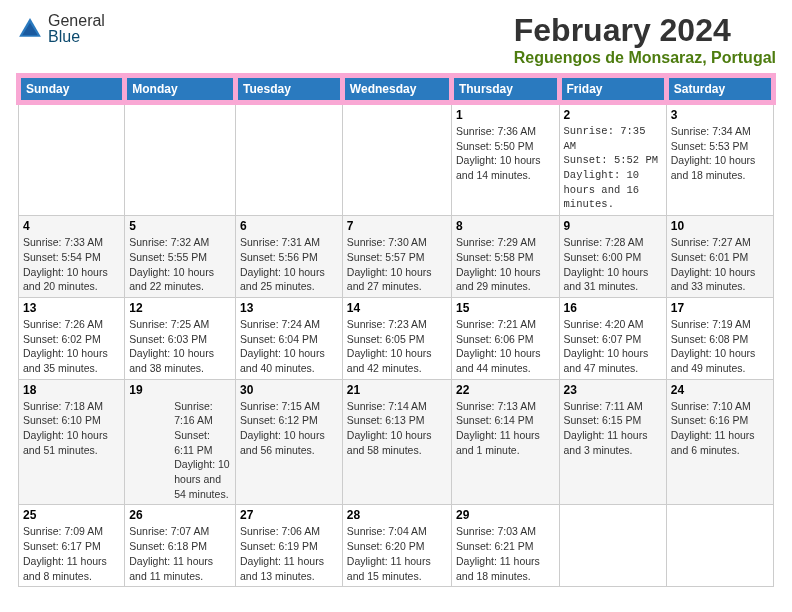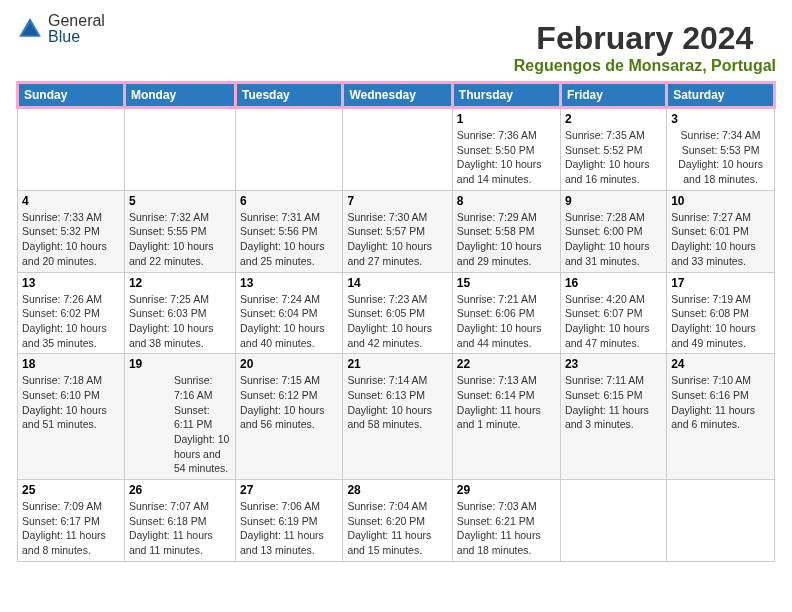--- a/index.html
+++ b/index.html
@@ -30,22 +30,21 @@
       font-size: 16px;
       font-weight: normal;
       color: #333;
       line-height: 1.1;
     }
     .logo-icon {
       width: 28px;
       height: 28px;
     }
     .title-block {
-      text-align: center;
-      margin-top: 8px;
+      text-align: left;
     }
     .main-title {
       font-size: 32px;
       font-weight: bold;
       color: #333;
     }
     .subtitle {
       font-size: 16px;
       font-weight: bold;
       color: #4d7c0f;
@@ -54,21 +53,21 @@
       width: 100%;
       border-collapse: collapse;
       font-size: 11px;
     }
     .calendar th {
       background-color: #2a7abf;
       color: #fff;
       text-align: left;
       padding: 4px 5px;
       font-size: 12px;
-      border: 3px solid #f9a8d4;
+      border: 5px solid #f9a8d4;
     }
     .calendar td {
       border: 1px solid #ccc;
       vertical-align: top;
       padding: 3px 4px;
       width: 113px;
       min-height: 75px;
       background: #fff;
     }
     .calendar tr:nth-child(even) td {
@@ -132,36 +131,36 @@
           <td class="empty-cell"></td>
           <td class="empty-cell"></td>
           <td>
             <span class="day-number">1</span>
             <div class="day-info" style="white-space: pre-line;">Sunrise: 7:36 AM
 Sunset: 5:50 PM
 Daylight: 10 hours and 14 minutes.</div>
           </td>
           <td>
             <span class="day-number">2</span>
-            <div class="day-info" style="white-space: pre-line;">Sunrise: 7:35 AM
+            <div class="day-info" style="white-space: pre-line; font-family: Liberation Mono, monospace;">Sunrise: 7:35 AM
 Sunset: 5:52 PM
 Daylight: 10 hours and 16 minutes.</div>
           </td>
           <td>
             <span class="day-number">3</span>
-            <div class="day-info" style="white-space: pre-line; text-align: center;">Sunrise: 7:34 AM
+            <div class="day-info" style="white-space: pre-line;">Sunrise: 7:34 AM
 Sunset: 5:53 PM
 Daylight: 10 hours and 18 minutes.</div>
           </td>
         </tr>
         <tr class="row-even">
           <td>
             <span class="day-number">4</span>
             <div class="day-info" style="white-space: pre-line;">Sunrise: 7:33 AM
-Sunset: 5:32 PM
+Sunset: 5:54 PM
 Daylight: 10 hours and 20 minutes.</div>
           </td>
           <td>
             <span class="day-number">5</span>
             <div class="day-info" style="white-space: pre-line;">Sunrise: 7:32 AM
 Sunset: 5:55 PM
 Daylight: 10 hours and 22 minutes.</div>
           </td>
           <td>
             <span class="day-number">6</span>
@@ -245,21 +244,21 @@
 Sunset: 6:10 PM
 Daylight: 10 hours and 51 minutes.</div>
           </td>
           <td>
             <span class="day-number">19</span>
             <div class="day-info" style="white-space: pre-line; margin-left: 45px;">Sunrise: 7:16 AM
 Sunset: 6:11 PM
 Daylight: 10 hours and 54 minutes.</div>
           </td>
           <td>
-            <span class="day-number">20</span>
+            <span class="day-number">30</span>
             <div class="day-info" style="white-space: pre-line;">Sunrise: 7:15 AM
 Sunset: 6:12 PM
 Daylight: 10 hours and 56 minutes.</div>
           </td>
           <td>
             <span class="day-number">21</span>
             <div class="day-info" style="white-space: pre-line;">Sunrise: 7:14 AM
 Sunset: 6:13 PM
 Daylight: 10 hours and 58 minutes.</div>
           </td>

